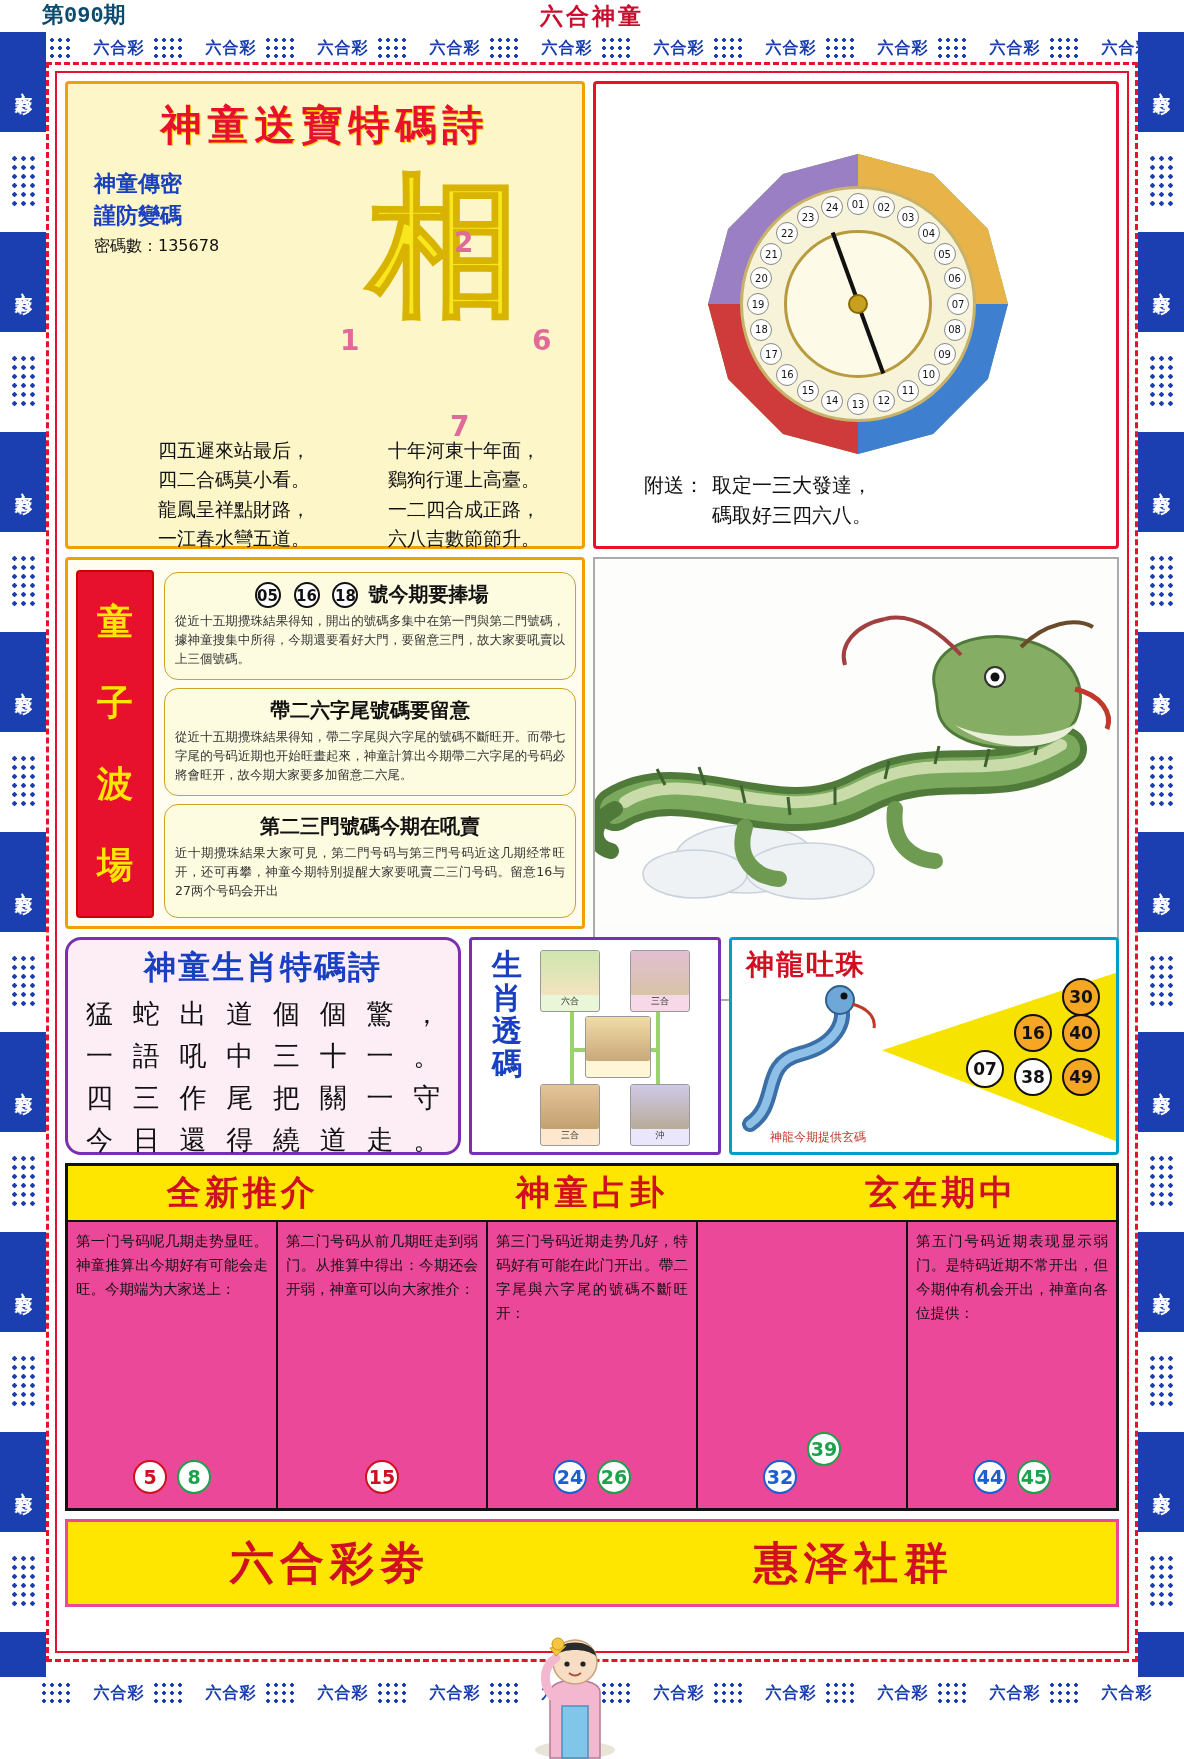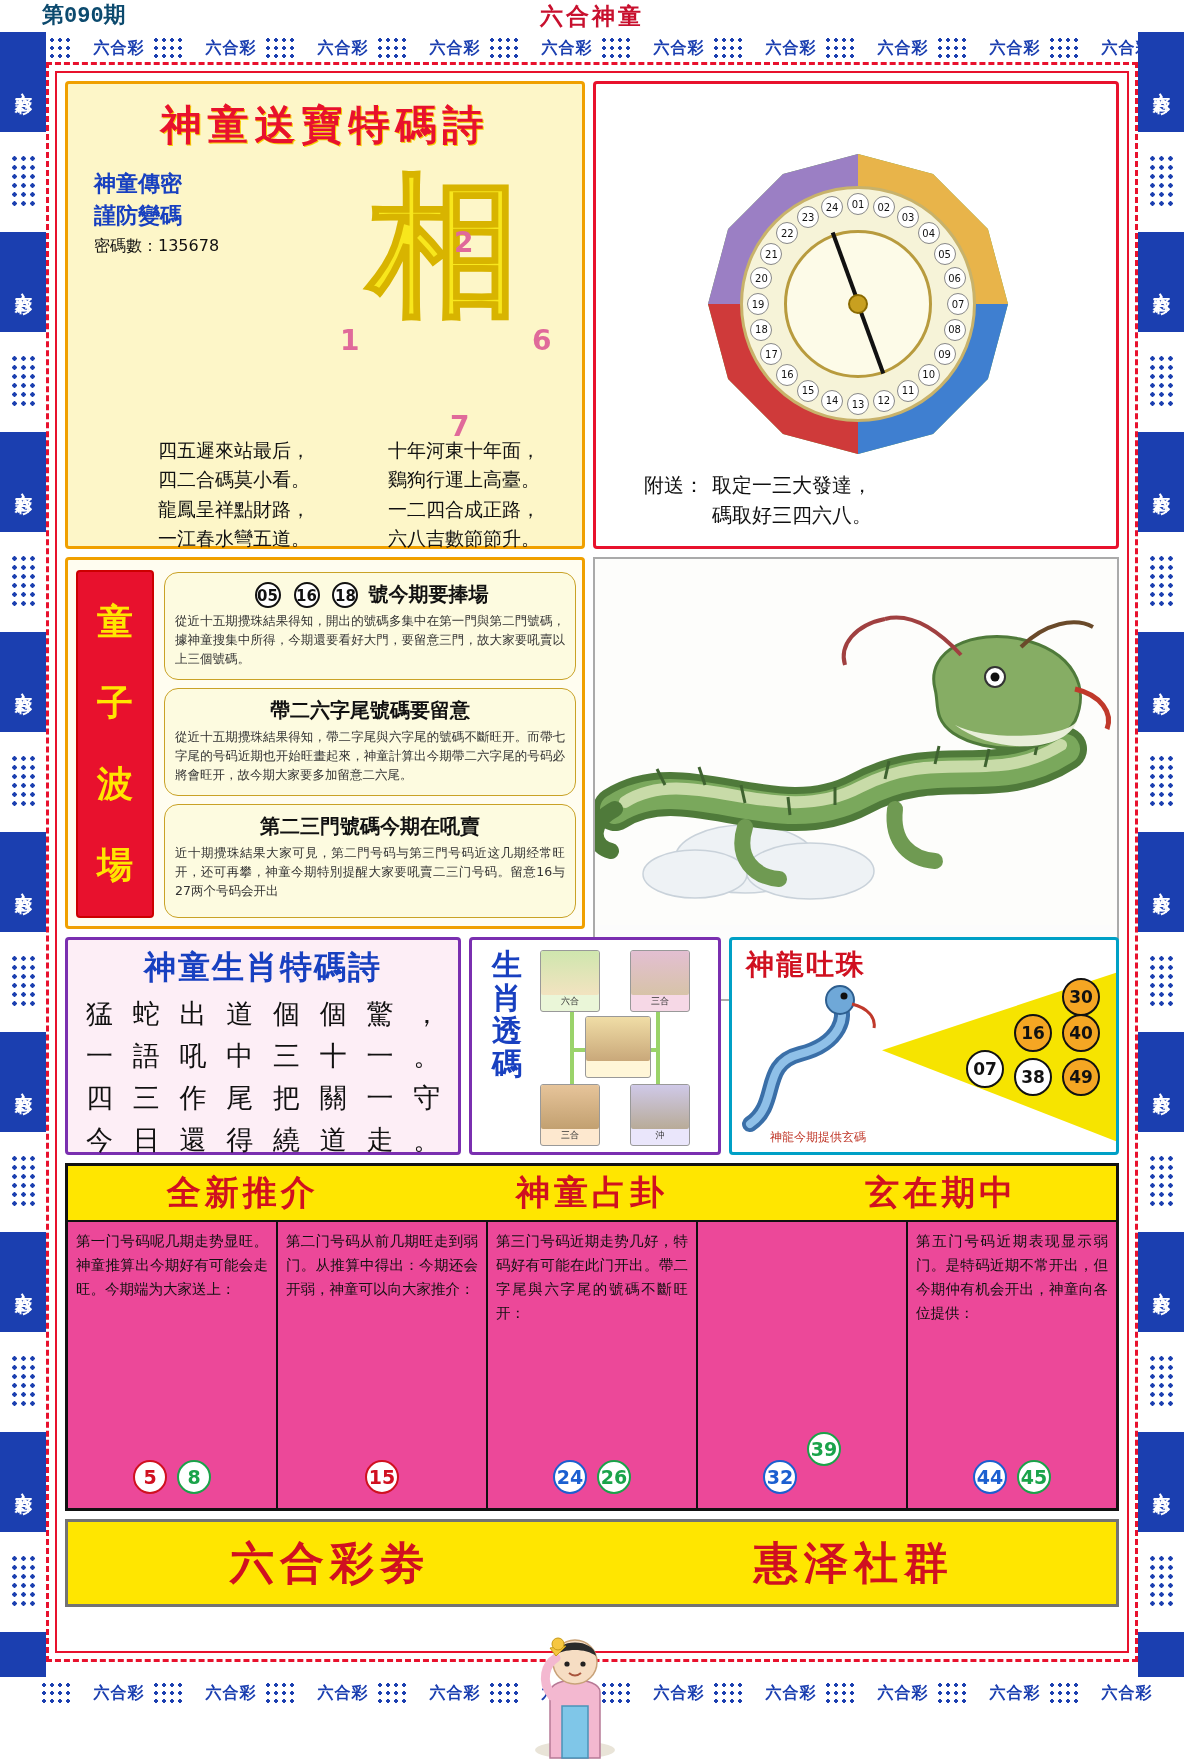--- a/index.html
+++ b/index.html
@@ -216,21 +216,21 @@
     background:#fcfcfc; border:2px solid #aaa;
     overflow:hidden;
   }
   .drg-num{
     position:absolute; right:16px; bottom:8px; font-size:30px; font-weight:bold; color:#111;
   }
 
   
   #zpoem{
     left:8px; top:864px; width:396px; height:218px;
-    background:#fdeef6; border:3px solid #7a2fb0; border-radius:4px;
+    background:#fdeef6; border:3px solid #7a2fb0; border-radius:16px;
   }
   #zpoem .ttl{
     text-align:center; margin-top:6px; font-size:32px; font-weight:bold;
     color:#1840c0; letter-spacing:2px;
     font-family:"DejaVu Serif","Liberation Serif",serif;
   }
   #zpoem .row{
     display:flex; justify-content:space-around; font-size:27px; color:#111;
     margin-top:6px; padding:0 8px;
     font-family:"DejaVu Serif","Liberation Serif",serif;
@@ -309,21 +309,21 @@
   .rec-nums .n{
     width:34px;height:34px;border-radius:50%;
     display:flex;align-items:center;justify-content:center;
     font-size:19px;font-weight:bold;color:#111;background:#fff;
     border:2px solid #111;
   }
 
   
   #banner{
     left:8px; top:1446px; width:1054px; height:88px;
-    background:#ffe600; border:3px solid #737373;
+    background:#ffe600; border:3px solid #ec4899;
     display:flex; align-items:center; justify-content:space-around;
   }
   #banner span{
     font-size:44px; font-weight:bold; color:#d01020; letter-spacing:6px;
     font-family:"DejaVu Serif","Liberation Serif",serif;
   }
   
   .boy{
     position:absolute; left:520px; top:1620px; width:110px; height:139px;
     z-index:6;

